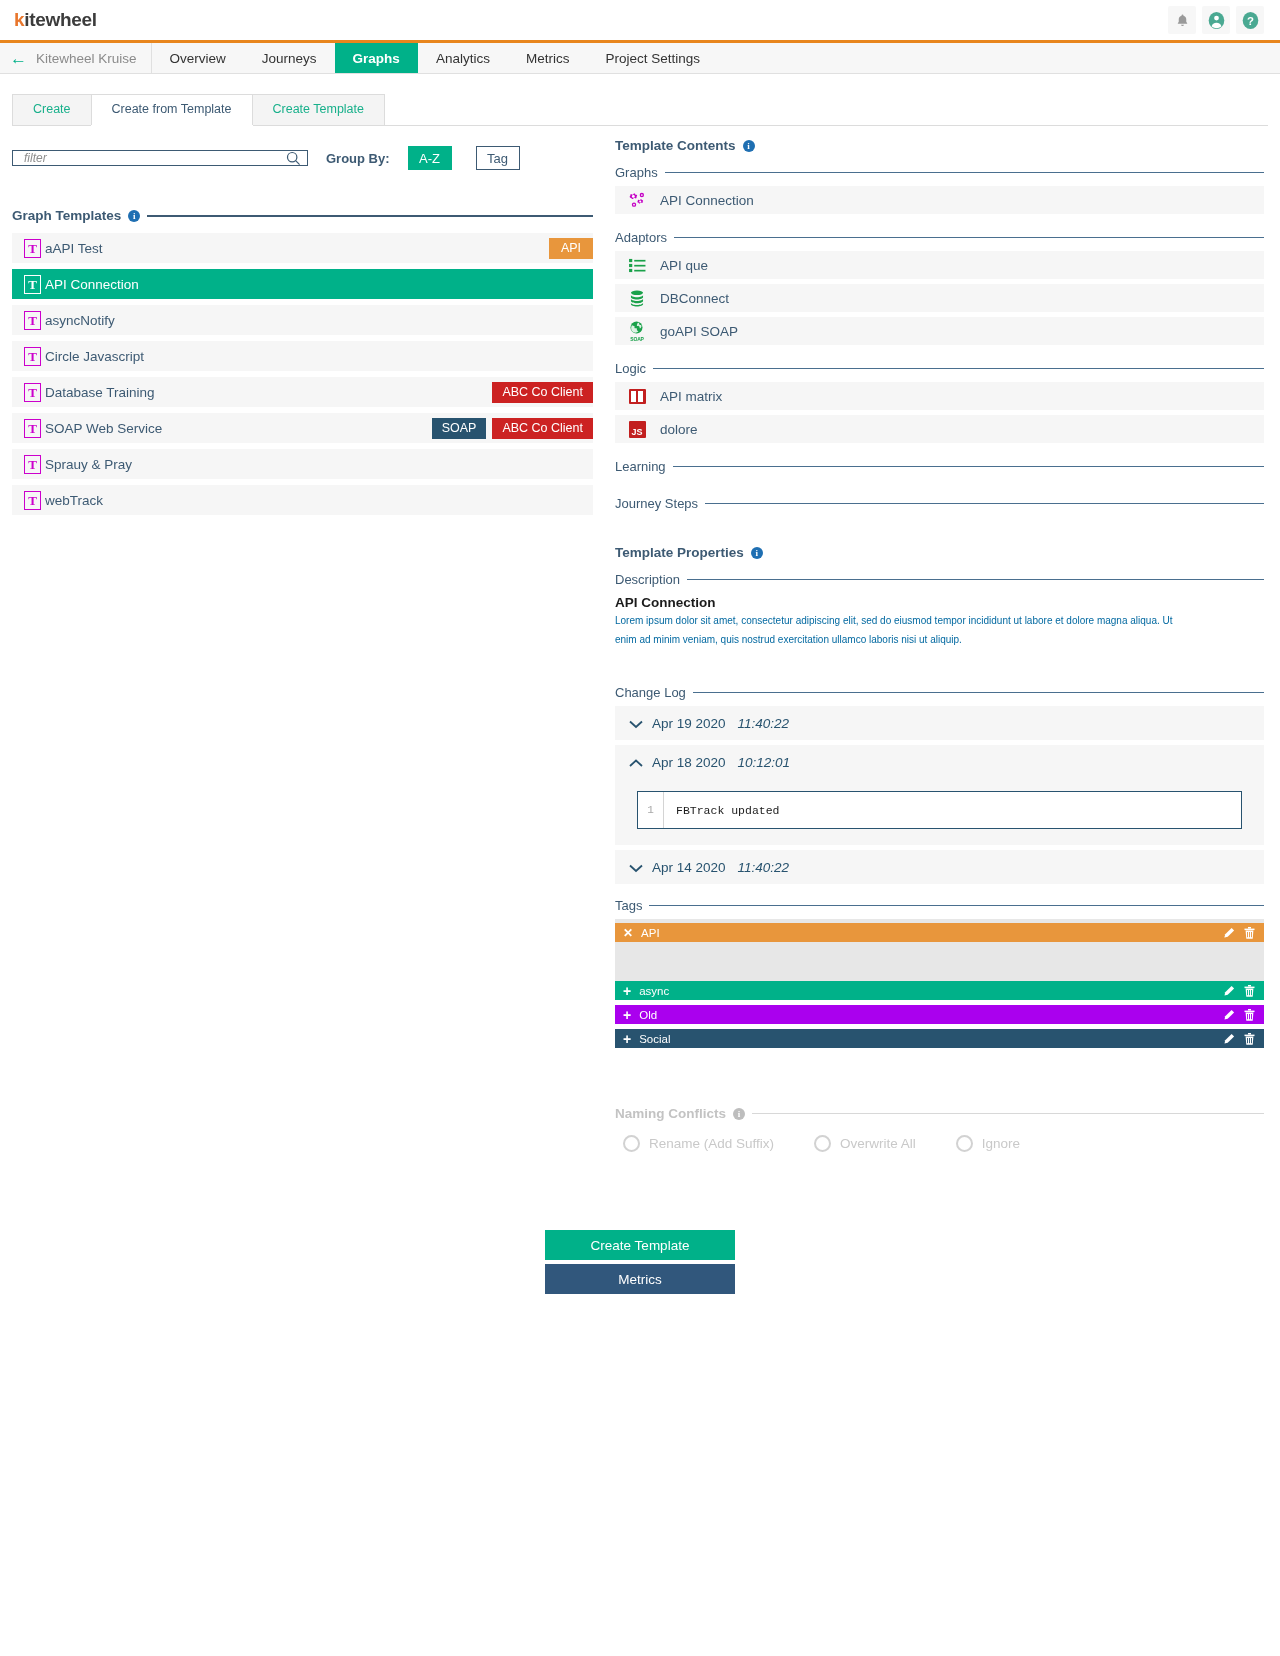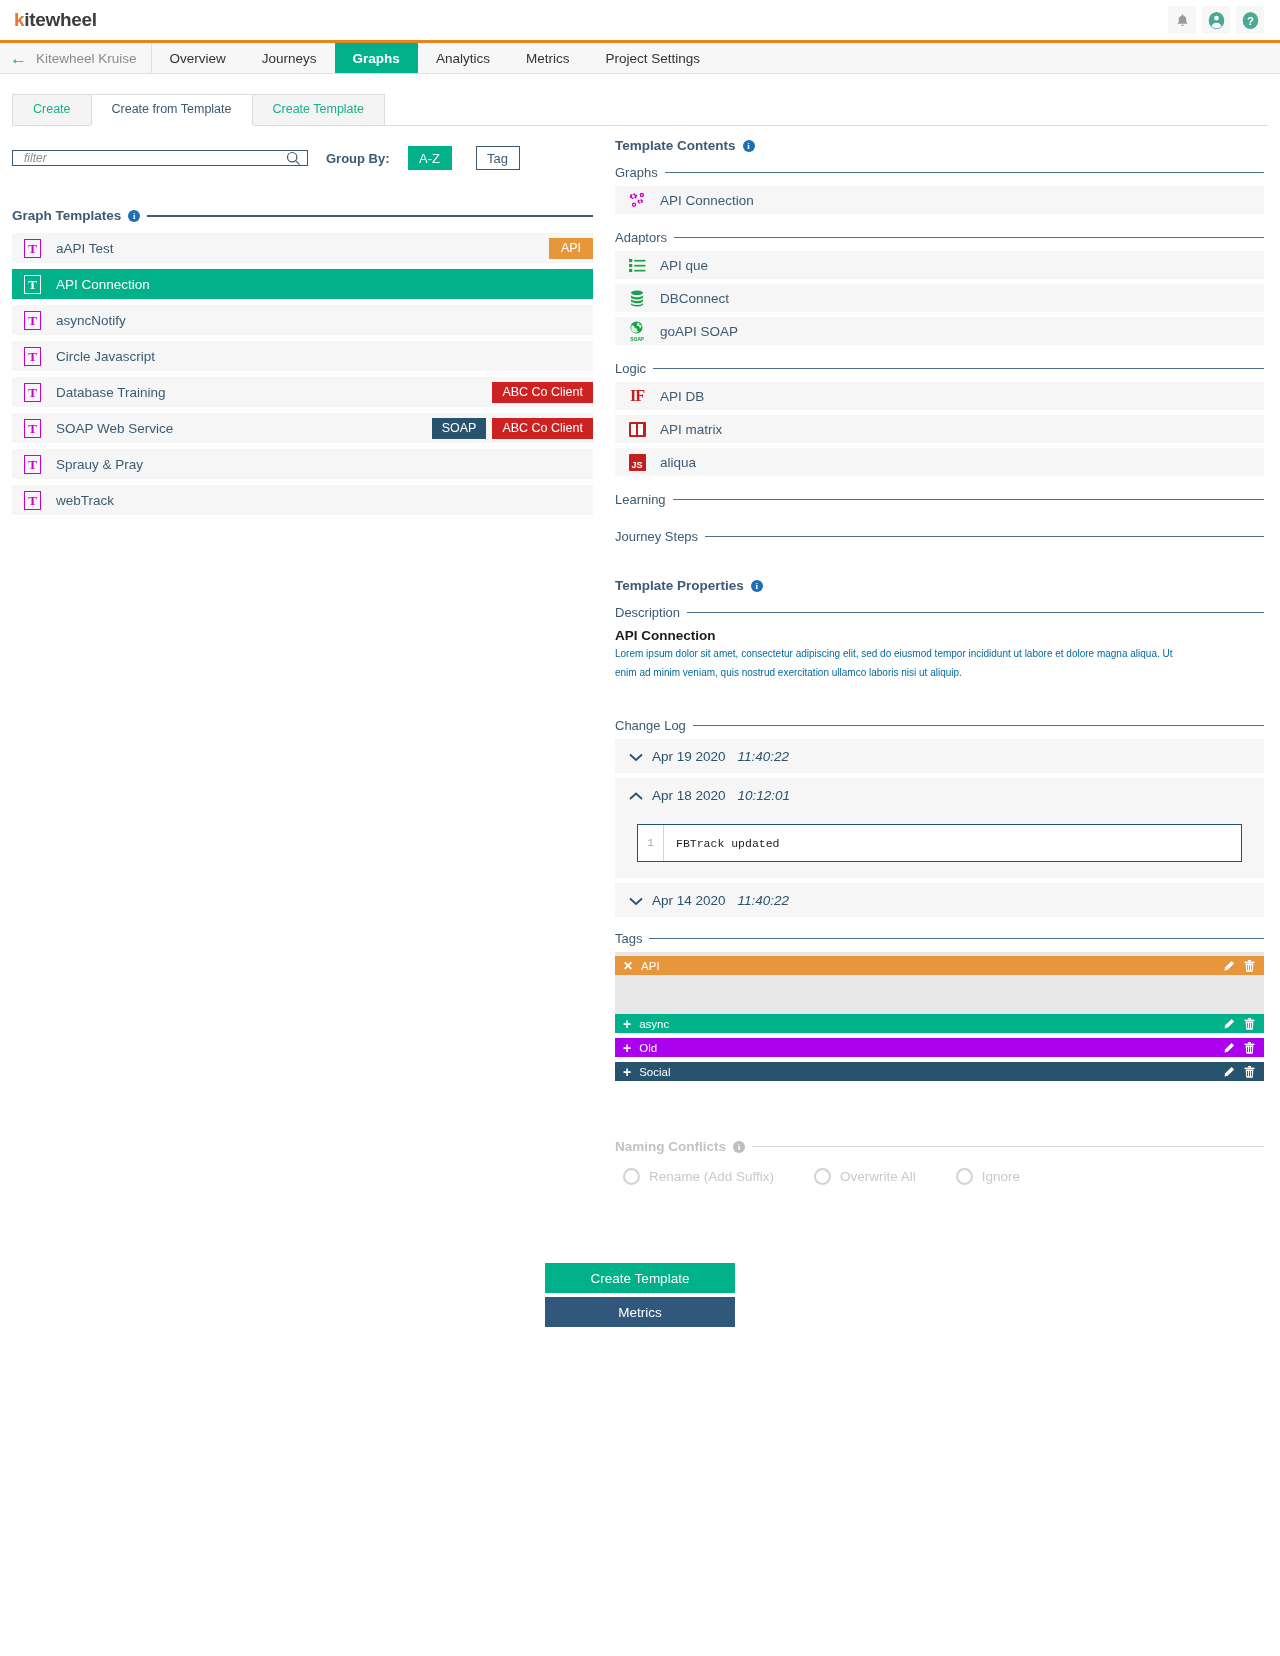--- a/index.html
+++ b/index.html
@@ -175,21 +175,21 @@
   .t-icon {
     width: 17px; height: 19px;
     border: 1.7px solid #cc00cc;
     display: flex; align-items: center; justify-content: center;
     font-family: "Liberation Serif", serif;
     font-size: 13px; color: #cc00cc; font-weight: bold;
     flex: none;
     line-height: 1;
   }
   .tmpl-row.selected .t-icon { border-color: #ffffff; color: #ffffff; }
-  .tmpl-name { margin-left: 15px; font-size: 13.5px; color: #3d5a73; }
+  .tmpl-name { margin-left: 4px; font-size: 13.5px; color: #3d5a73; }
   .badges { position: absolute; right: 0; top: 0; height: 100%; display: flex; align-items: center; gap: 6px; }
   .badge {
     height: 21px; min-width: 44px;
     display: inline-flex; align-items: center; justify-content: center;
     color: #fff; font-size: 12.5px; padding: 0 10px;
   }
   .badge.api { background: #e8963c; }
   .badge.soap { background: #28536f; }
   .badge.abc { background: #cc2222; }
 
@@ -503,37 +503,33 @@
         <span class="label">goAPI SOAP</span>
       </div>
     </div>
 
     <div class="sec-block">
       <div class="sec-head sub">
         <span class="title">Logic</span>
         <span class="rule"></span>
       </div>
       <div class="item-row">
-        <span class="icn icn-if">IF</span>
-        <span class="label">API DB</span>
-      </div>
-      <div class="item-row">
         <span class="icn">
           <span class="icn-matrix">
               <i></i>
               <i></i>
             </span>
         </span>
         <span class="label">API matrix</span>
       </div>
       <div class="item-row">
         <span class="icn">
           <span class="icn-js">JS</span>
         </span>
-        <span class="label">aliqua</span>
+        <span class="label">dolore</span>
       </div>
     </div>
 
     <div class="sec-block empty">
       <div class="sec-head sub">
         <span class="title">Learning</span>
         <span class="rule"></span>
       </div>
     </div>
 

